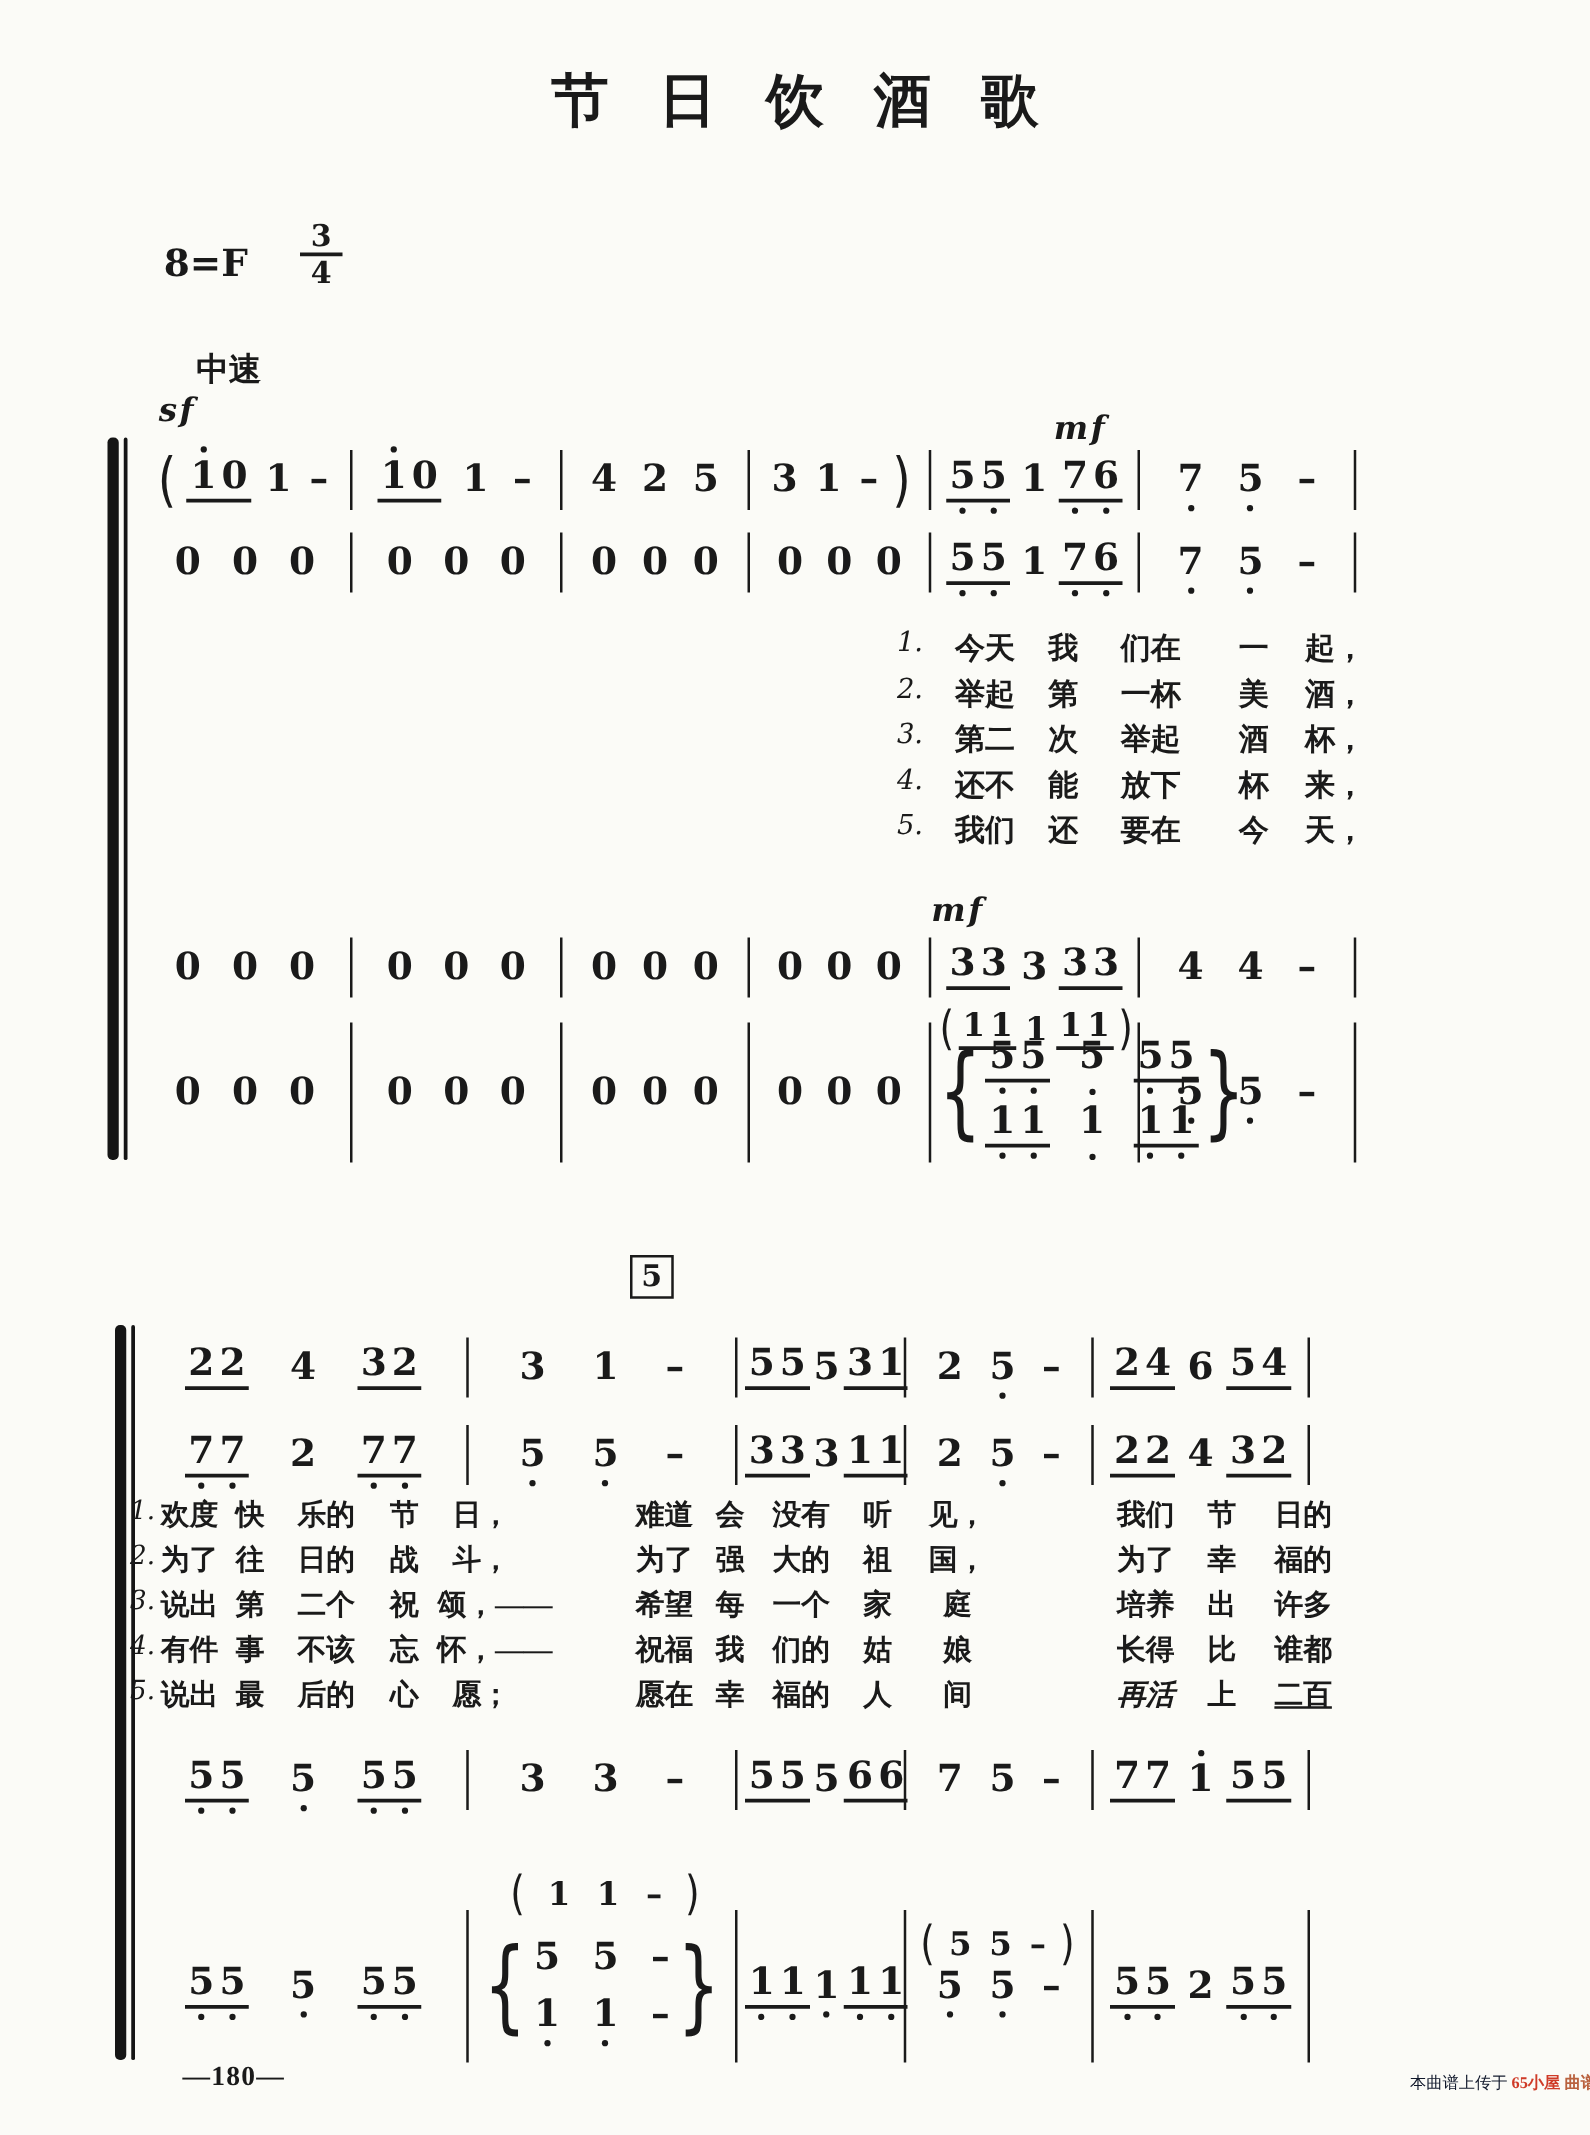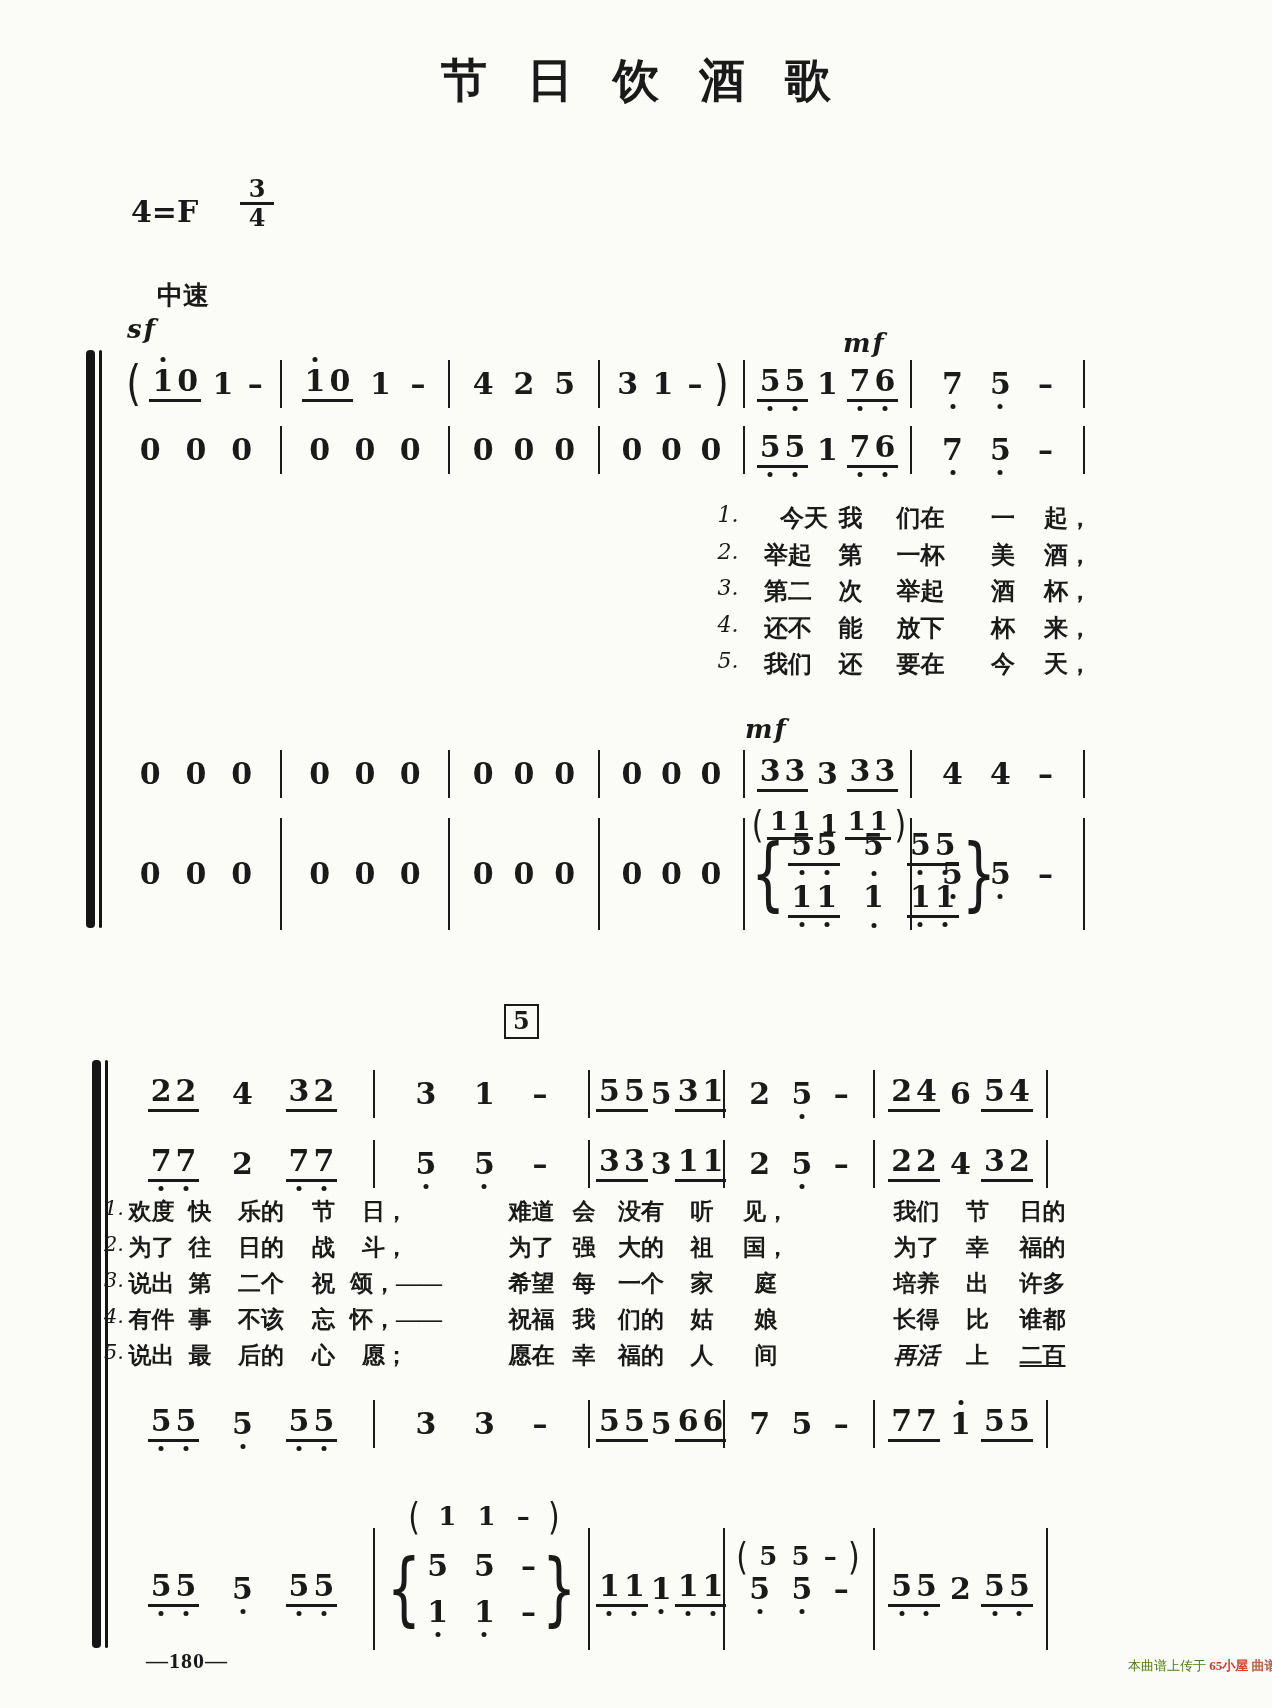--- a/index.html
+++ b/index.html
@@ -44,33 +44,33 @@
   .vrow{position:absolute;display:flex;align-items:flex-start;white-space:nowrap;}
   .vc{text-align:center;font-weight:bold;overflow:visible;}
   .vnum{font-style:italic;font-weight:normal;font-family:"DejaVu Serif",serif;}
   .v1 .vc{font-size:24px;}
   .v1 .vnum{font-size:22px;}
   .v2 .vc{font-size:23px;}
   .v2 .vnum{font-size:21px;}
   
   .pagenum{position:absolute;left:146px;top:1648px;font-size:22px;font-weight:bold;letter-spacing:1px;}
   .watermark{position:absolute;left:1128px;top:1657px;font-size:13px;white-space:nowrap;}
-  .watermark .wm-pre{color:#4d7c0f;text-align:center;}
+  .watermark .wm-pre{color:#0f172a;text-align:center;}
   .watermark .wm-brand{color:#cf3b28;font-weight:bold;}
   .watermark .wm-suf{color:#b9623f;font-weight:bold;}
 </style>
 </head>
 <body>
 
 <div class="page">
 
   <div class="title">节日饮酒歌</div>
 
 
-  <div class="keysig">4=F</div>
+  <div class="keysig">8=F</div>
   <div class="meter">
     <span class="num">3</span>
     <span class="den">4</span>
   </div>
   <div class="tempo">中速</div>
 
   <div class="dyn" style="left:127px;top:314px;">sf</div>
   <div class="dyn" style="left:843px;top:328px;">mf</div>
   <div class="dyn" style="left:745px;top:714px;">mf</div>
 
@@ -683,21 +683,21 @@
       <span class="tok grp">
         <span class="ch">5</span>
       </span>
       <span class="tok grp">
         <span class="ch">–</span>
       </span>
       <span class="tok bigparen">)</span>
     </div>
     <div class="vrow v1" style="left: 708px; top: 502px;">
       <div class="vc vnum" style="width: 40px;">1.</div>
-      <div class="vc" style="width: 80px; text-align: right;">今天</div>
+      <div class="vc" style="width: 80px;">今天</div>
       <div class="vc" style="width: 45px;">我</div>
       <div class="vc" style="width: 95px;">们在</div>
       <div class="vc" style="width: 70px;">一</div>
       <div class="vc" style="width: 60px;">起，</div>
     </div>
     <div class="vrow v1" style="left: 708px; top: 538.5px;">
       <div class="vc vnum" style="width: 40px;">2.</div>
       <div class="vc" style="width: 80px;">举起</div>
       <div class="vc" style="width: 45px;">第</div>
       <div class="vc" style="width: 95px;">一杯</div>

